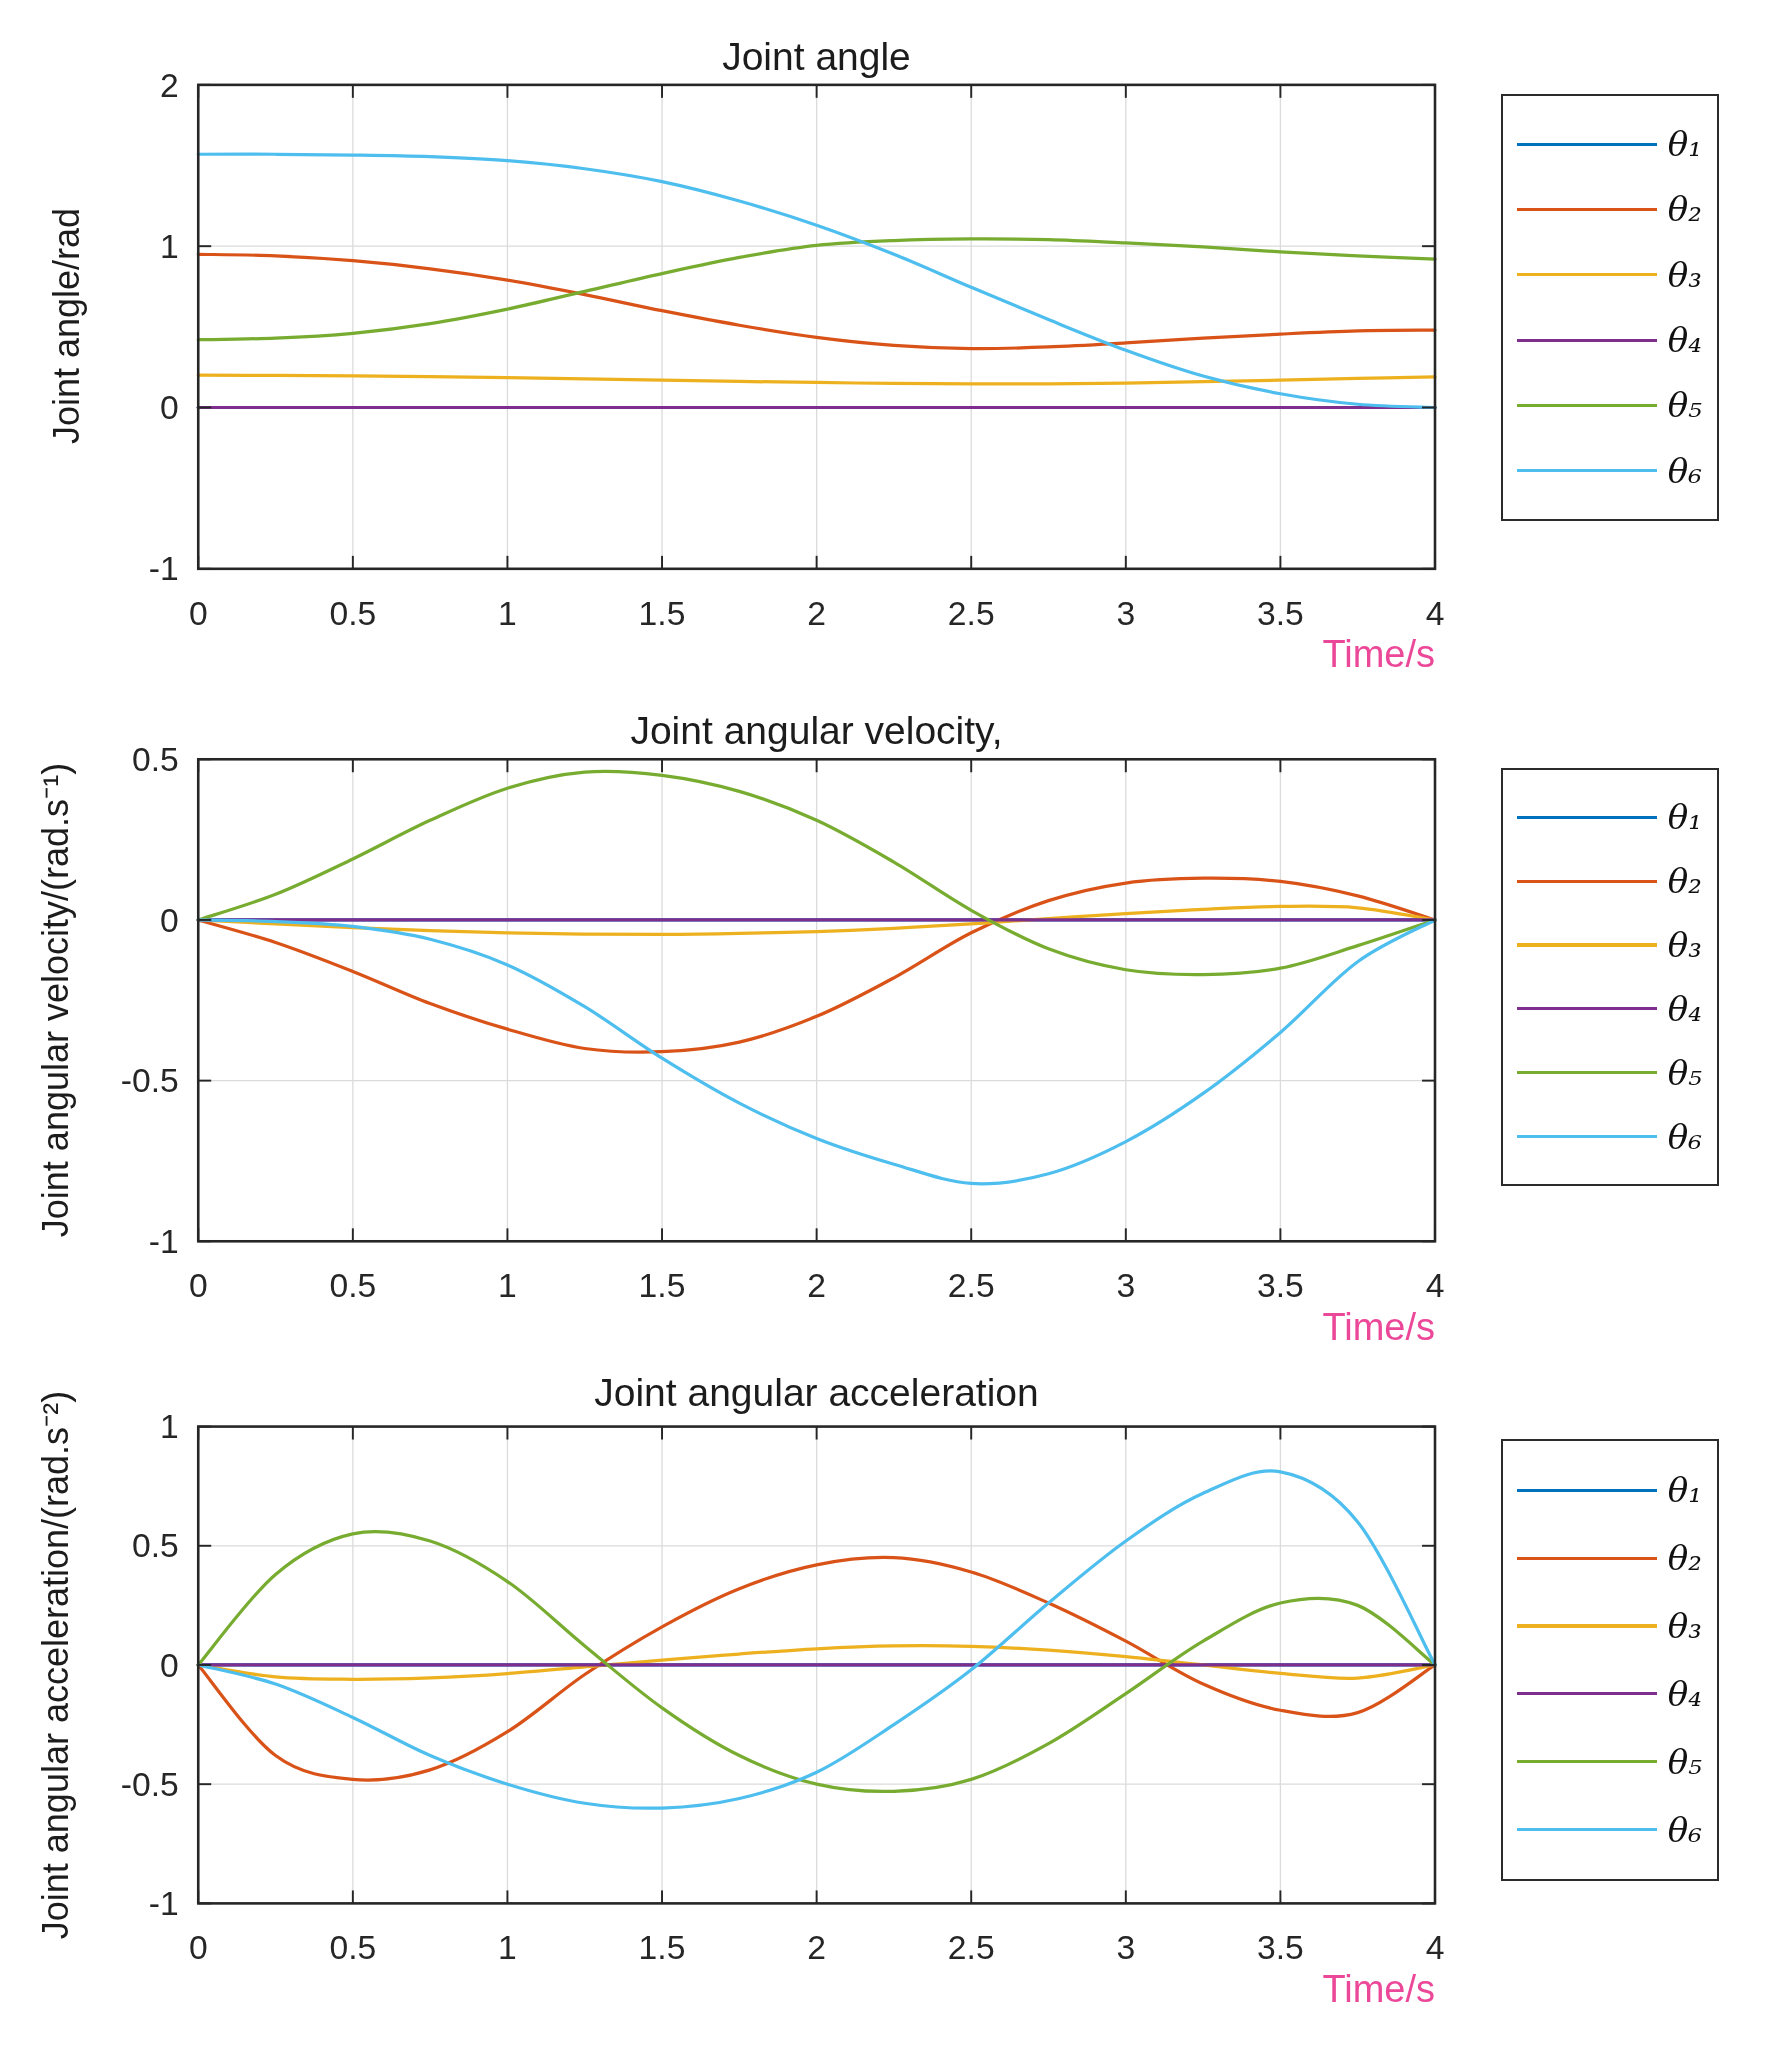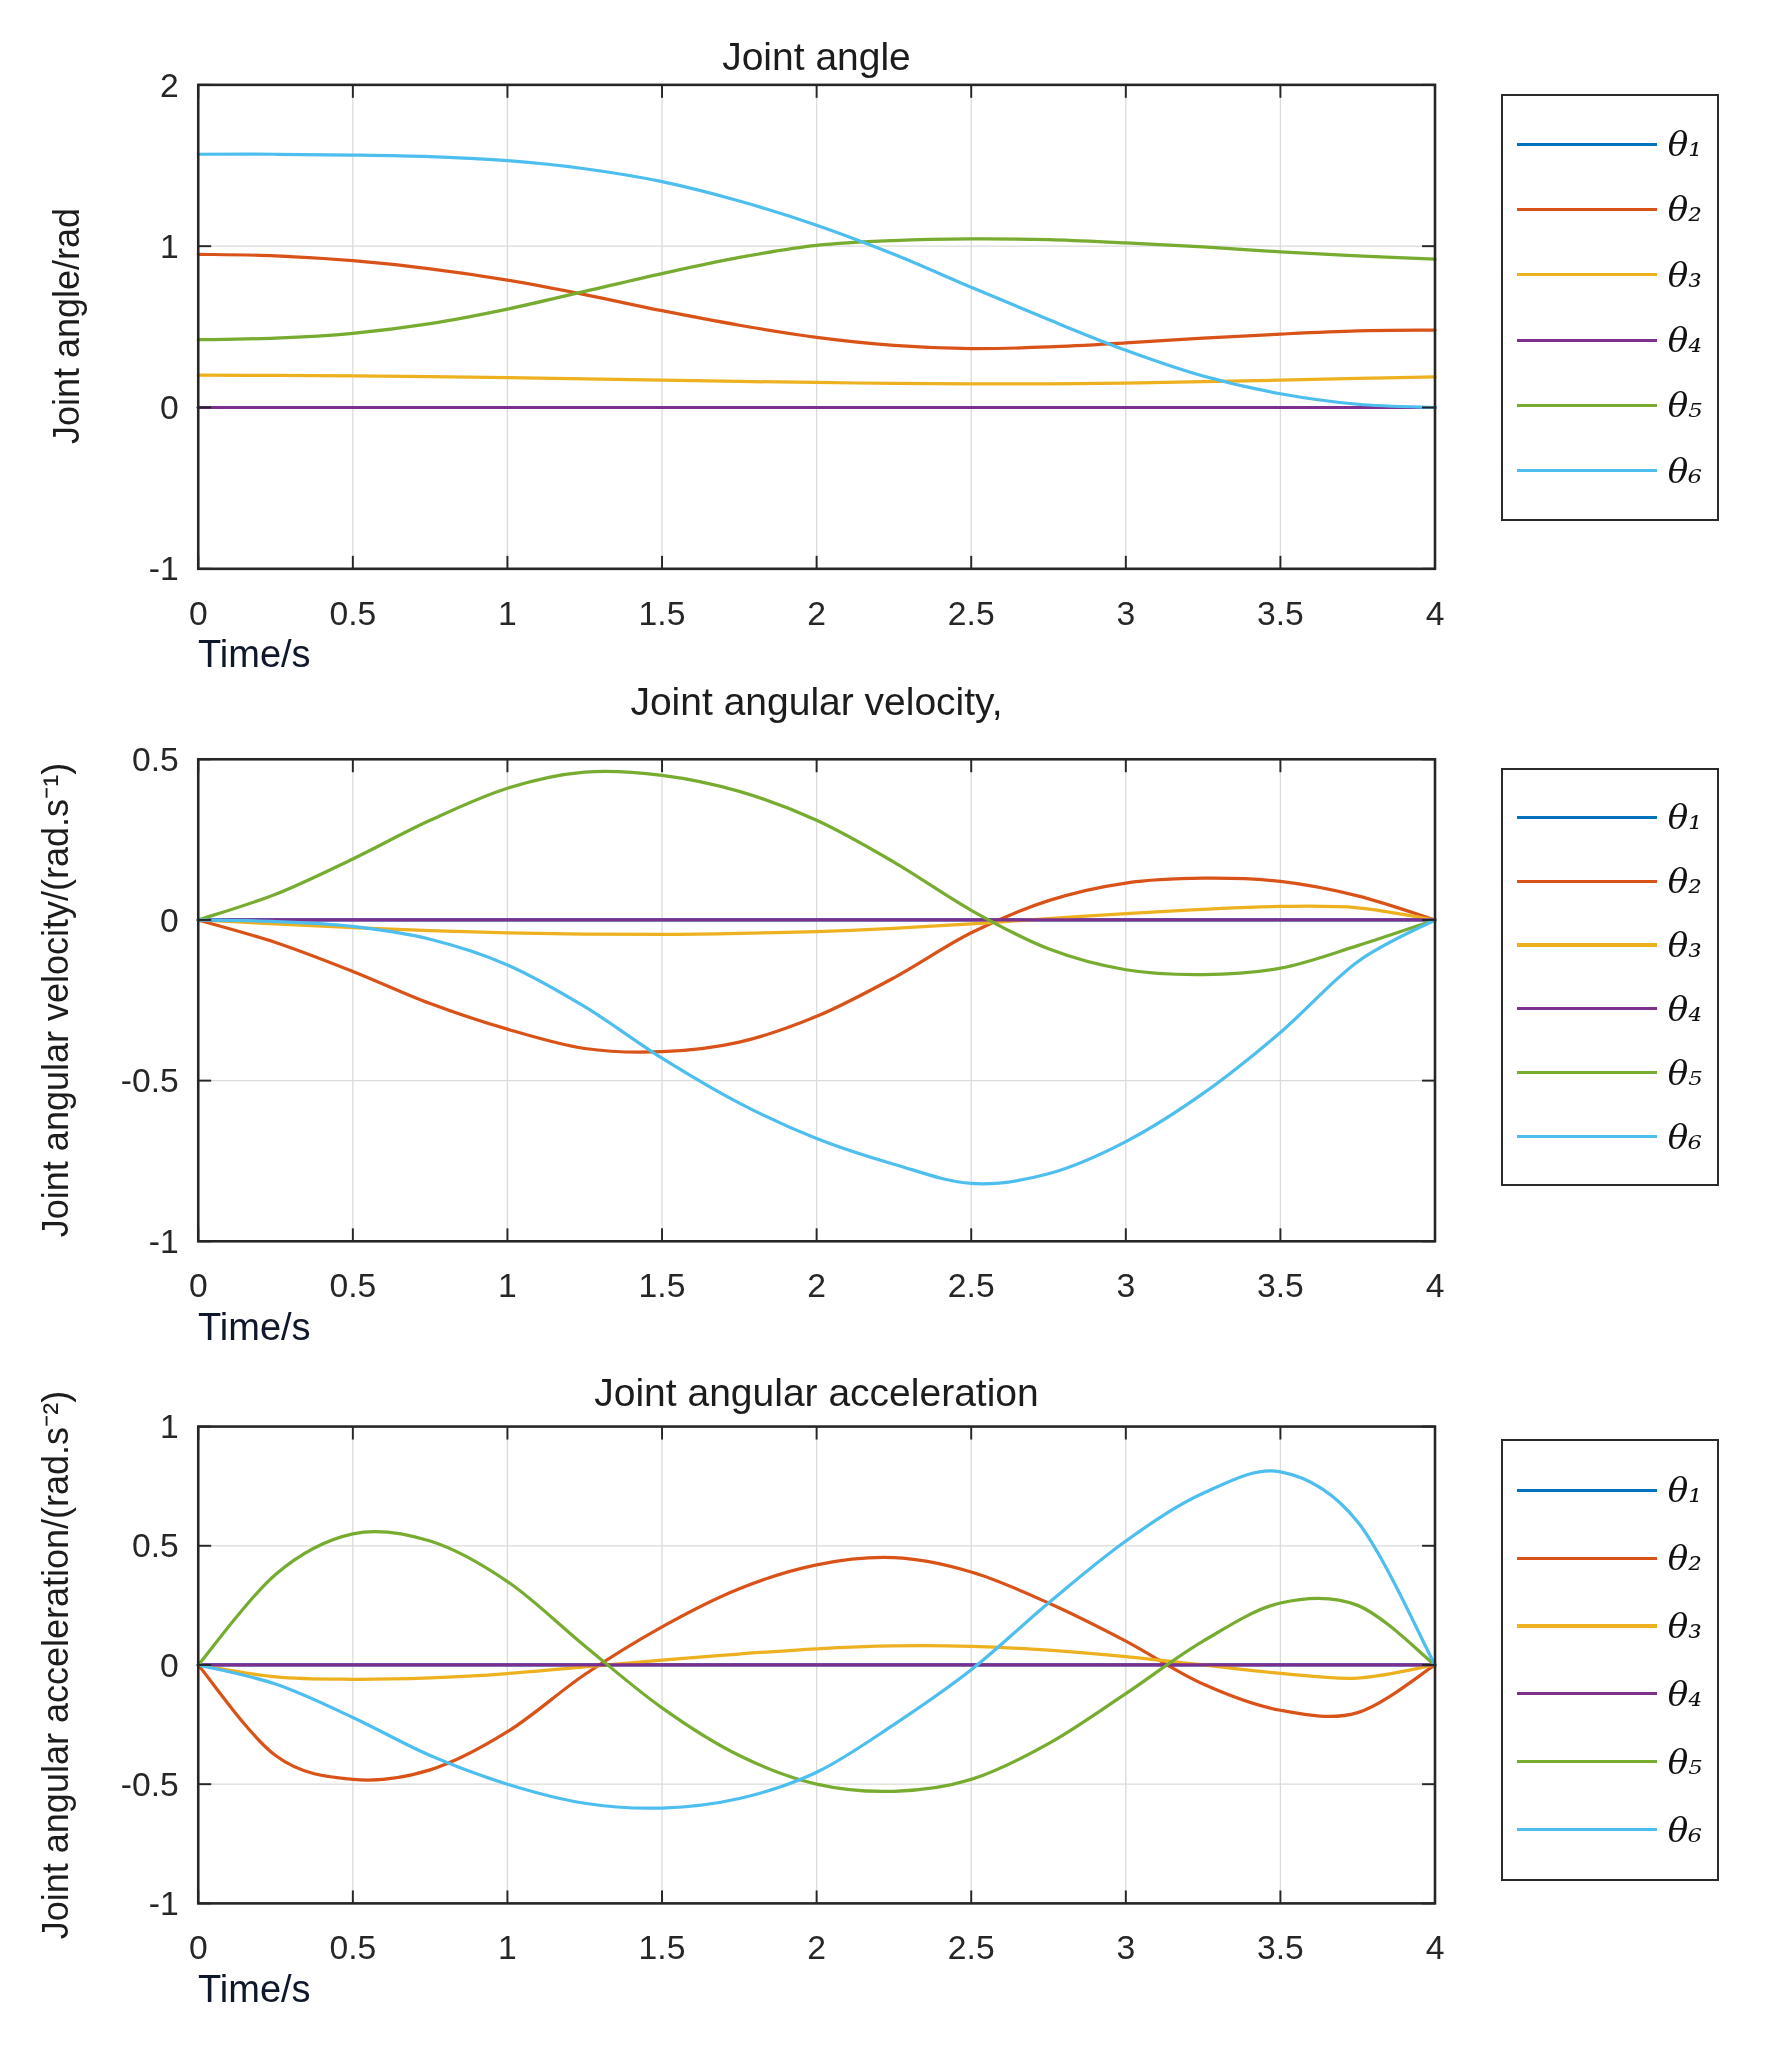--- a/index.html
+++ b/index.html
@@ -1,22 +1,22 @@
 <!DOCTYPE html>
 <html style="font-size:10.4px"><head>
 <meta charset="utf-8">
 <style>
   html,body{margin:0;padding:0;background:#ffffff;}
   .page{position:relative;width:1768px;height:2066px;background:#ffffff;
         font-family:"Liberation Sans",sans-serif;overflow:hidden;}
   #plot-svg{position:absolute;left:0;top:0;width:1768px;height:2066px;}
   .plot-title{position:absolute;left:198px;width:1237px;text-align:center;
         font-size:39px;color:#1c1c1c;line-height:1.1;}
-  .x-label{position:absolute;left:198px;width:1237px;text-align:left;
-        font-size:38px;color:#0f172a;line-height:1.2;}
+  .x-label{position:absolute;left:198px;width:1237px;text-align:right;
+        font-size:38px;color:#ec4899;line-height:1.2;}
   .y-label{position:absolute;width:1037px;height:40px;text-align:center;
         font-size:36px;color:#1c1c1c;line-height:40px;transform:rotate(-90deg);}
   .legend{position:absolute;border:2.6px solid #2b2b2b;background:#ffffff;
         box-sizing:border-box;display:flex;flex-direction:column;
         justify-content:space-around;padding:15.5px 0;margin-top:8px;}
   .legend-row{display:flex;align-items:center;}
   .legend-swatch{display:inline-block;width:140px;height:3.2px;margin-left:14.3px;flex:none;}
   .legend-label{margin-left:10.4px;font-family:"DejaVu Serif",serif;font-style:italic;
         font-size:34px;color:#111111;line-height:1;}
 </style>
@@ -197,21 +197,21 @@
         <text x="2215" y="3024" text-anchor="middle" font-size="52" fill="#262626" font-family="Liberation Sans, sans-serif">4</text>
         <text x="276" y="2956" text-anchor="end" font-size="52" fill="#262626" font-family="Liberation Sans, sans-serif">-1</text>
         <text x="276" y="2772" text-anchor="end" font-size="52" fill="#262626" font-family="Liberation Sans, sans-serif">-0.5</text>
         <text x="276" y="2588" text-anchor="end" font-size="52" fill="#262626" font-family="Liberation Sans, sans-serif">0</text>
         <text x="276" y="2404" text-anchor="end" font-size="52" fill="#262626" font-family="Liberation Sans, sans-serif">0.5</text>
         <text x="276" y="2220" text-anchor="end" font-size="52" fill="#262626" font-family="Liberation Sans, sans-serif">1</text>
       </g>
     </svg>
 
   <div class="plot-title" style="top:36px">Joint angle</div>
-  <div class="plot-title" style="top:681px">Joint angular velocity,</div>
+  <div class="plot-title" style="top:710px">Joint angular velocity,</div>
   <div class="plot-title" style="top:1372px">Joint angular acceleration</div>
 
   <div class="x-label" style="top:632px">Time/s</div>
   <div class="x-label" style="top:1305px">Time/s</div>
   <div class="x-label" style="top:1967px">Time/s</div>
 
   <div class="y-label" style="left:-452px;top:306px">Joint angle/rad</div>
   <div class="y-label" style="left:-463px;top:980px">Joint angular velocity/(rad.s⁻¹)</div>
   <div class="y-label" style="left:-463px;top:1645px">Joint angular acceleration/(rad.s⁻²)</div>
 

